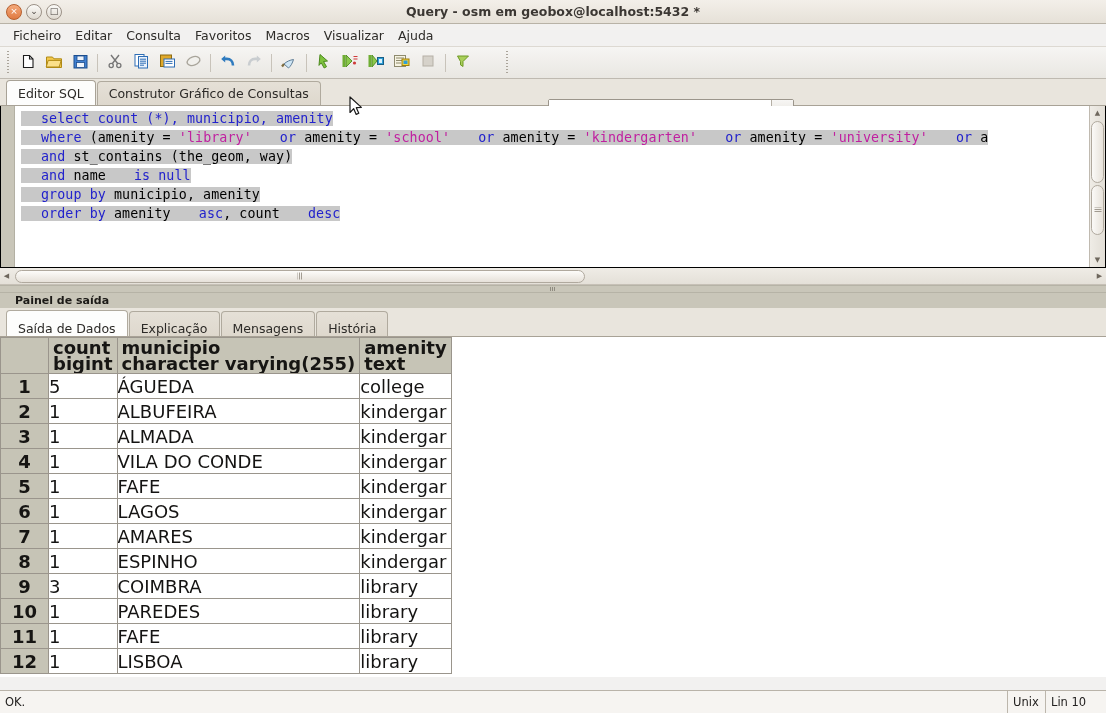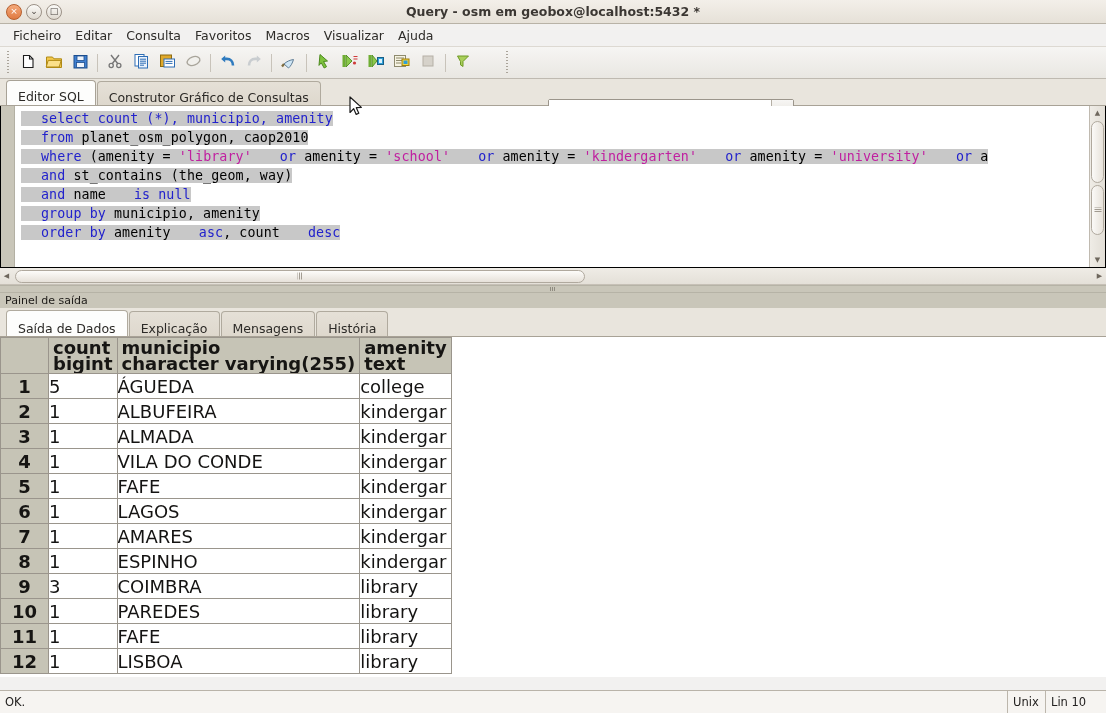--- a/index.html
+++ b/index.html
@@ -125,22 +125,22 @@
   .tabstrip {
     height: 27px;
     background: #e9e5dd;
     display: flex;
     align-items: flex-end;
     padding-left: 6px;
     border-bottom: 1px solid #a8a296;
   }
   .tab {
     height: 24px;
-    padding: 8px 11px;
-    display: flex; align-items: flex-start;
+    padding: 0 11px;
+    display: flex; align-items: center;
     font-size: 12.5px;
     color: #2c2a27;
     background: linear-gradient(to bottom, #e5e0d7, #ded8cd);
     border: 1px solid #b0aa9e;
     border-bottom: none;
     border-radius: 4px 4px 0 0;
     margin-right: 1px;
     cursor: default;
   }
   .tab.active {
@@ -244,23 +244,23 @@
   .splitter-grip {
     width: 6px; height: 4px;
     background-image: repeating-linear-gradient(to right, #8f8b80 0 1px, transparent 1px 2px);
   }
 
   
   .panel-caption {
     height: 15px;
     background: #c9c6b9;
     display: flex; align-items: center;
-    padding-left: 5px;
+    padding-left: 15px;
     font-size: 11px;
-    font-weight: normal;
+    font-weight: bold;
     color: #1d1b18;
     text-align: center;
   }
   .outtabs {
     height: 29px;
     background: #e9e5dd;
     display: flex; align-items: flex-end;
     padding-left: 6px;
     border-bottom: 1px solid #a8a296;
   }
@@ -569,21 +569,20 @@
     </div>
     <div class="tab">
       <span>Construtor Gráfico de Consultas</span>
     </div>
   </div>
 
   <div class="editor-area">
     <div class="gutter"></div>
     <div class="code" id="sql-code">
         <span class="ln"><span class="sel"><span class="kw">select count (*), municipio, amenity</span></span></span>
-        <span class="ln"><span class="sel"><span class="kw">from </span><span class="pl">planet_osm_polygon, caop2010</span></span></span>
         <span class="ln"><span class="sel"><span class="kw">where </span><span class="pl">(amenity = </span><span class="str">'library'</span><span class="kw"> or </span><span class="pl">amenity = </span><span class="str">'school'</span><span class="kw"> or </span><span class="pl">amenity = </span><span class="str">'kindergarten'</span><span class="kw"> or </span><span class="pl">amenity = </span><span class="str">'university'</span><span class="kw"> or </span><span class="pl">a</span></span></span>
         <span class="ln"><span class="sel"><span class="kw">and </span><span class="pl">st_contains (the_geom, way)</span></span></span>
         <span class="ln"><span class="sel"><span class="kw">and </span><span class="pl">name </span><span class="kw">is null</span></span></span>
         <span class="ln"><span class="sel"><span class="kw">group by </span><span class="pl"> municipio, amenity</span></span></span>
         <span class="ln"><span class="sel"><span class="kw">order by </span><span class="pl">amenity </span><span class="kw">asc</span><span class="pl">, count </span><span class="kw">desc</span></span></span>
       </div>
     <div class="vsb">
       <div class="sb-arrow">▲</div>
       <div class="sb-track">
         <div class="sb-thumb" style="top:2px;height:62px;"></div>

